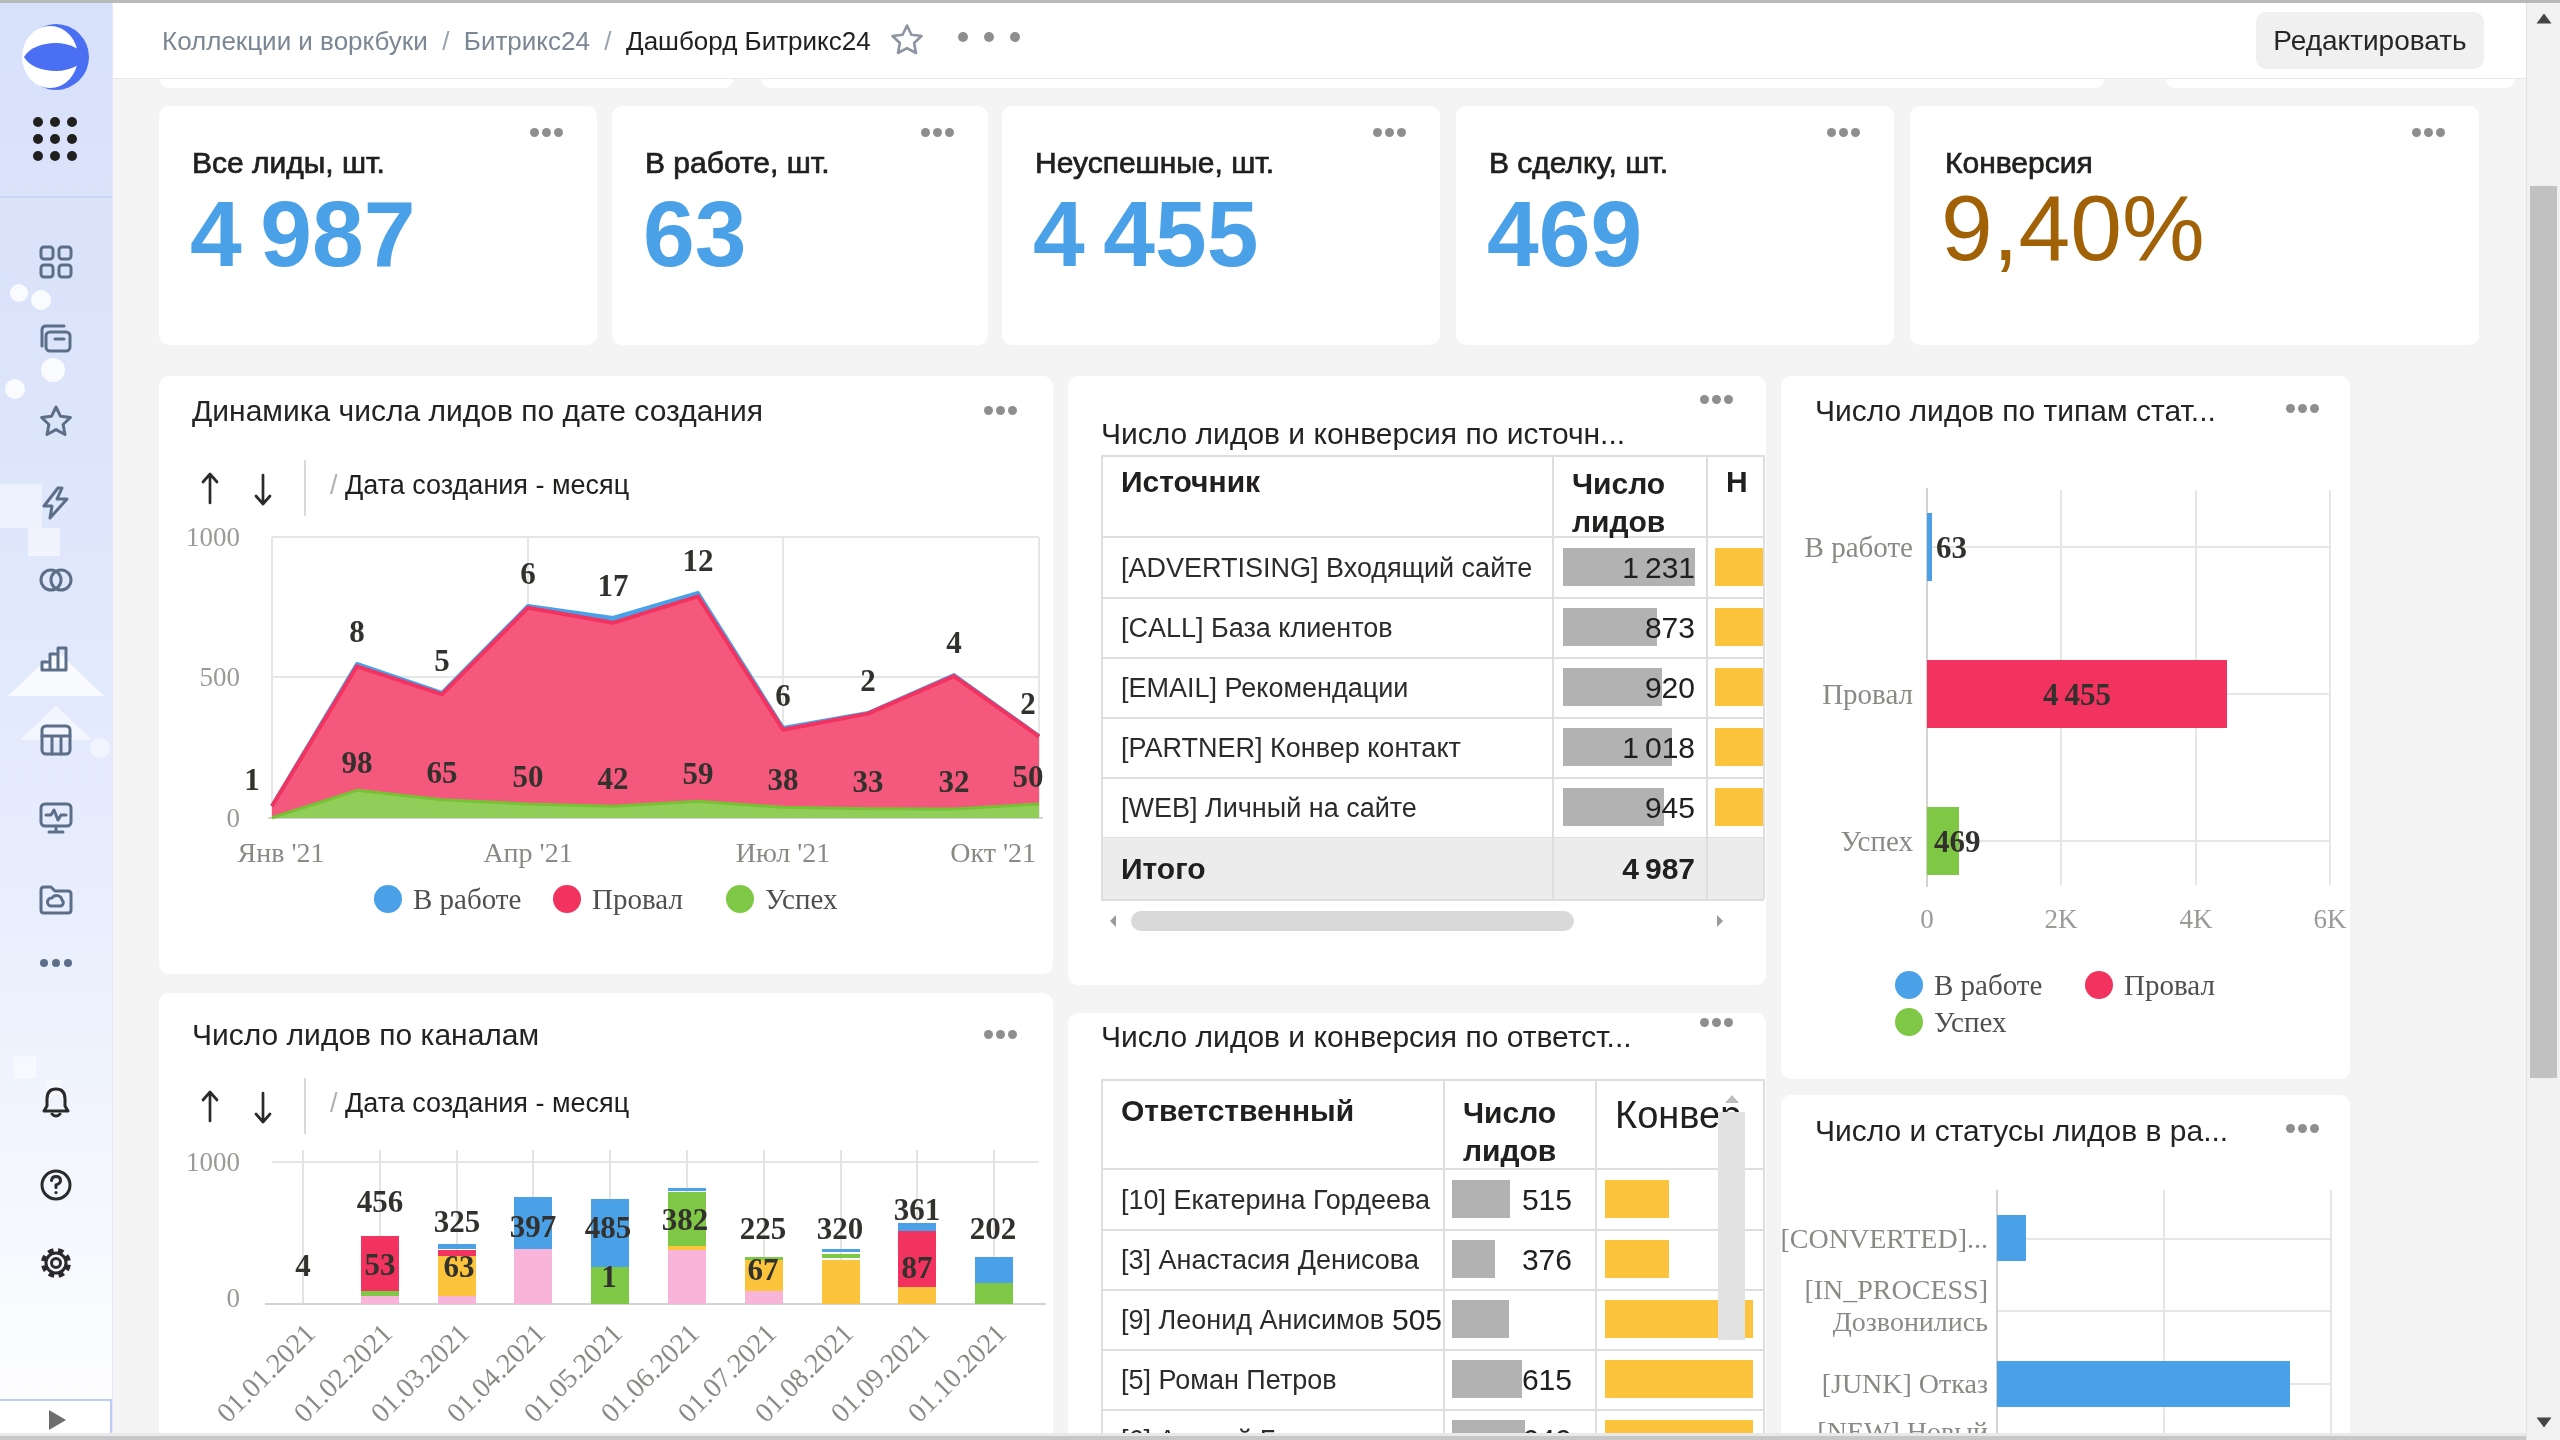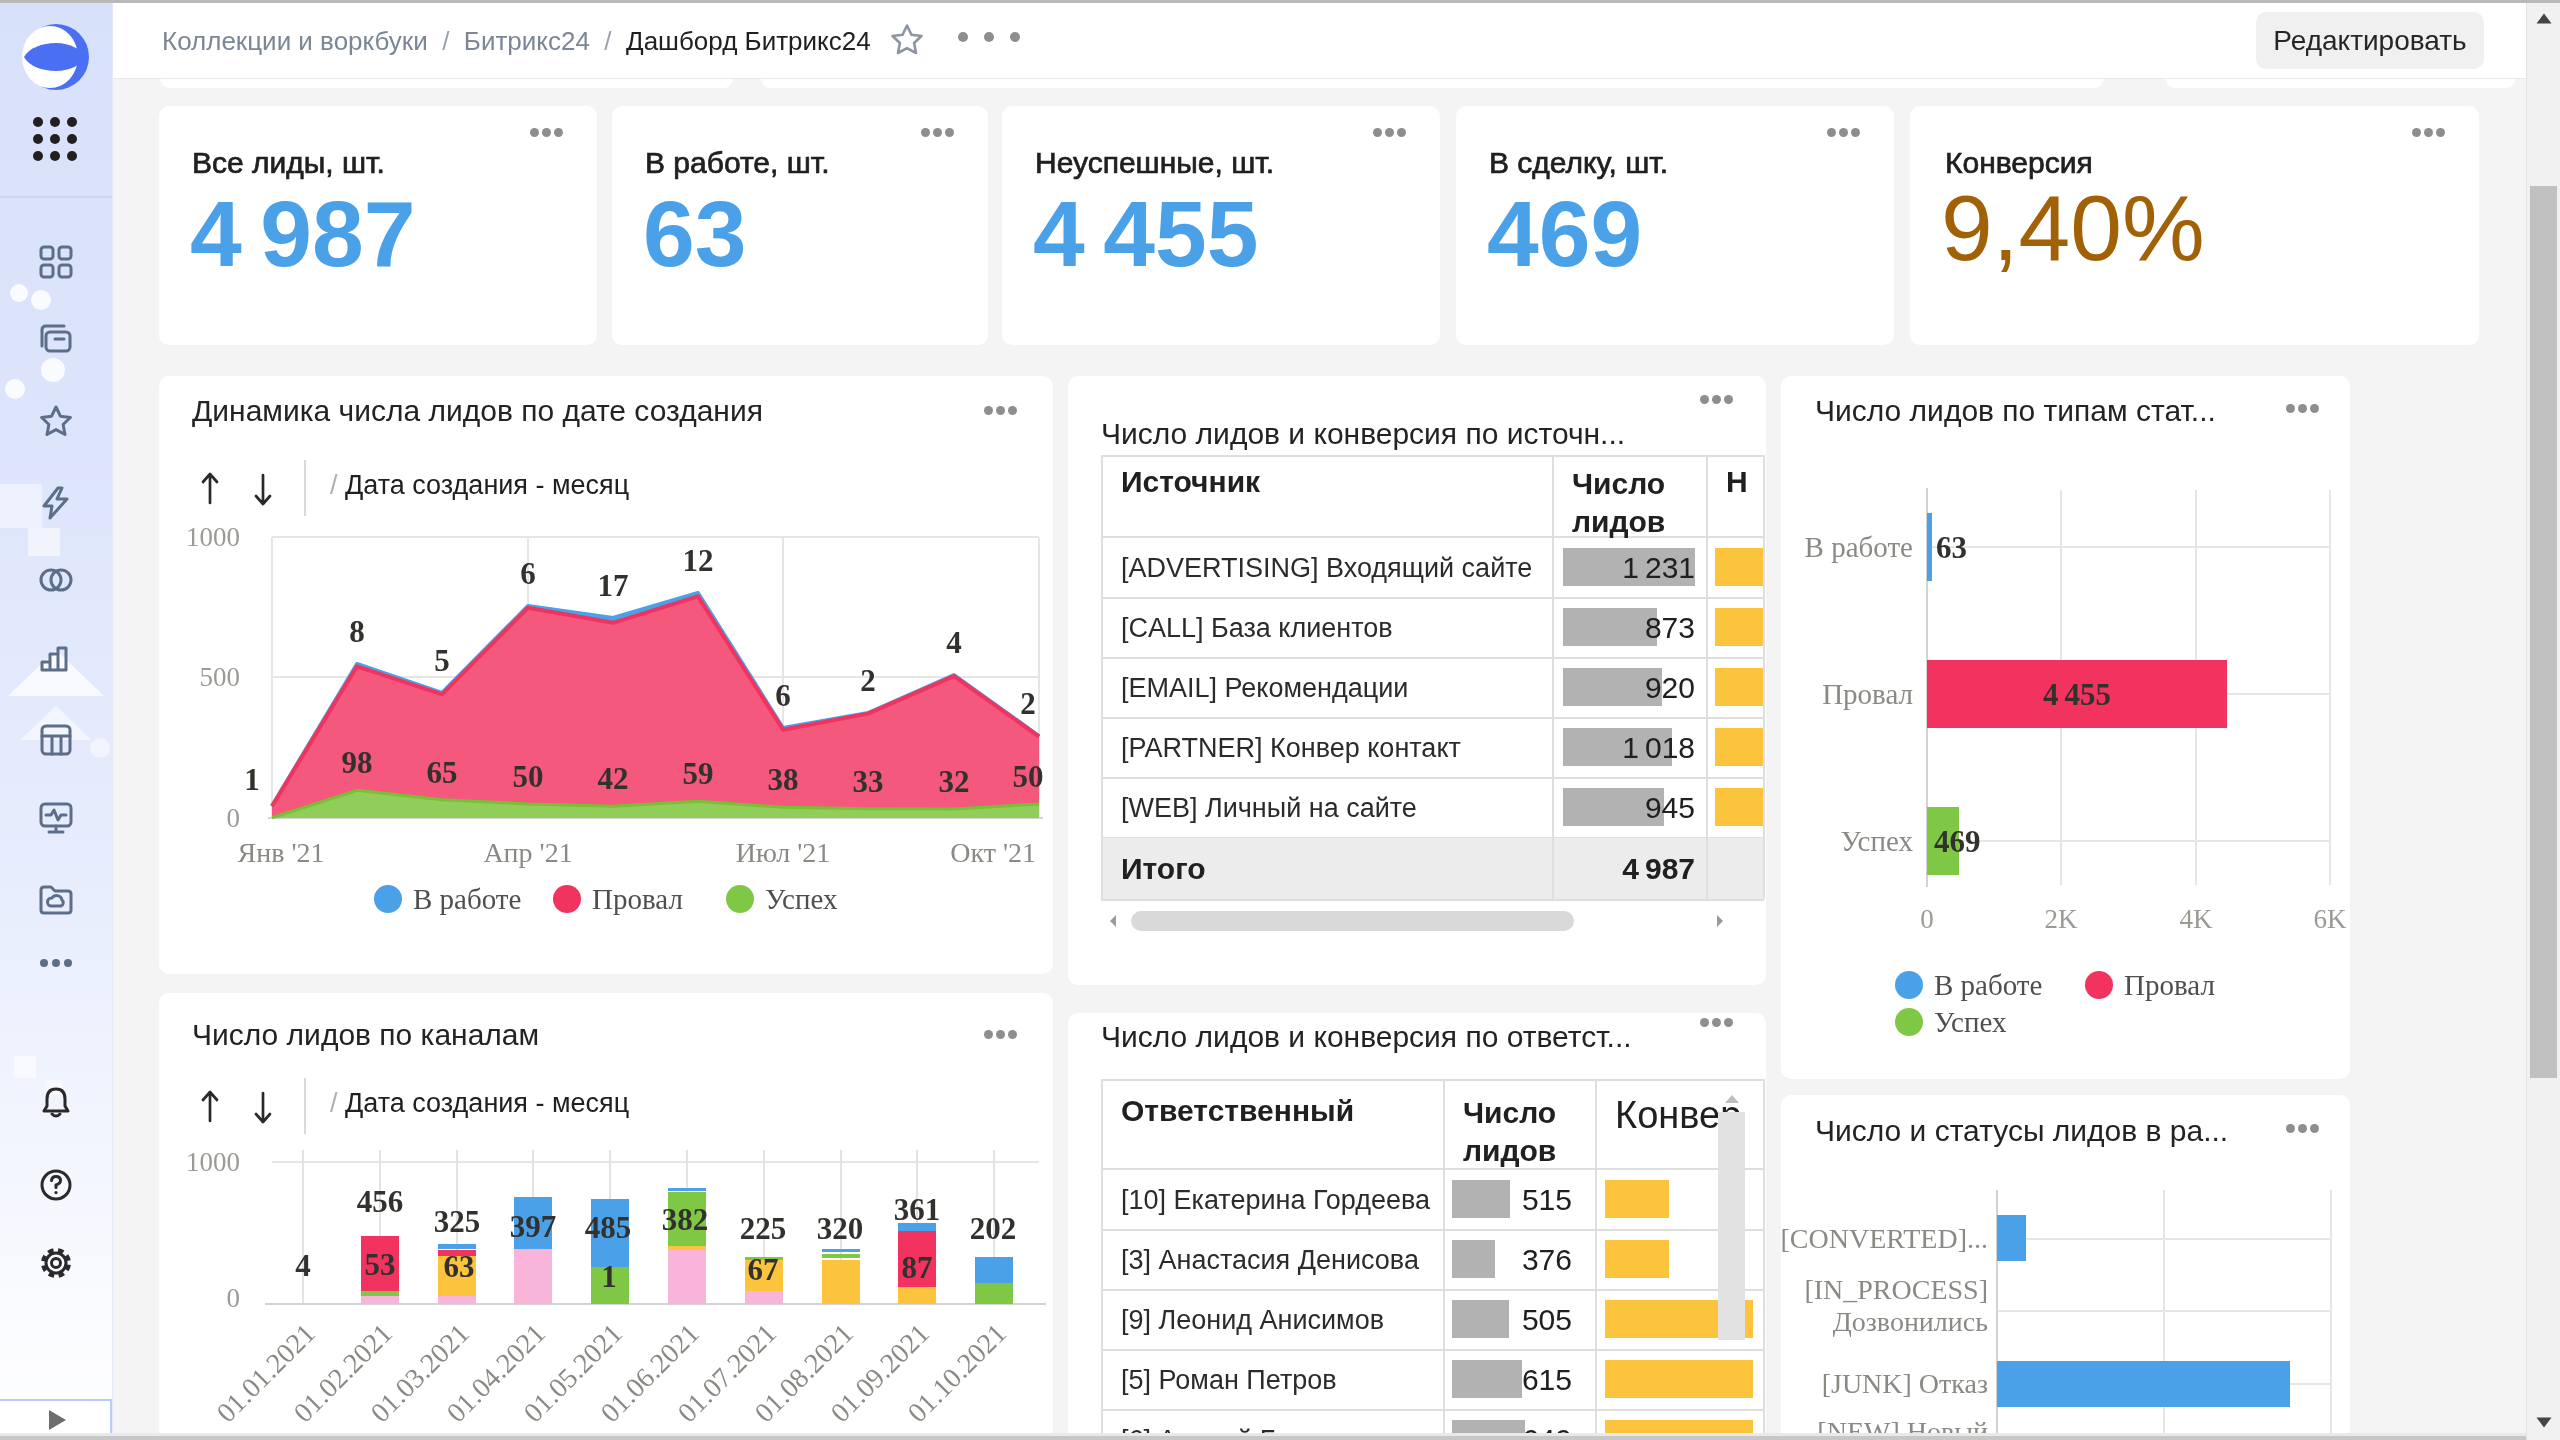--- a/index.html
+++ b/index.html
@@ -423,21 +423,21 @@
 <div class="abs" style="left:1392px;top:1183px;width:180px;font-size:30px;color:#21201f;text-align:right;height:36px;overflow:hidden;">515</div>
 <div class="abs" style="left:1101px;top:1229px;width:663px;height:2px;background:#dedede;"></div>
 <div class="abs" style="left:1121px;top:1245px;width:316px;overflow:hidden;font-size:27px;color:#2b2b2b;white-space:nowrap;height:36px;">[3] Анастасия Денисова</div>
 <div class="abs" style="left:1452px;top:1240px;width:43px;height:38px;background:#b2b2b2;"></div>
 <div class="abs" style="left:1605px;top:1240px;width:64px;height:38px;background:#fcc43d;"></div>
 <div class="abs" style="left:1392px;top:1243px;width:180px;font-size:30px;color:#21201f;text-align:right;height:36px;overflow:hidden;">376</div>
 <div class="abs" style="left:1101px;top:1289px;width:663px;height:2px;background:#dedede;"></div>
 <div class="abs" style="left:1121px;top:1305px;width:316px;overflow:hidden;font-size:27px;color:#2b2b2b;white-space:nowrap;height:36px;">[9] Леонид Анисимов</div>
 <div class="abs" style="left:1452px;top:1300px;width:57px;height:38px;background:#b2b2b2;"></div>
 <div class="abs" style="left:1605px;top:1300px;width:148px;height:38px;background:#fcc43d;"></div>
-<div class="abs" style="left:1392px;top:1303px;width:180px;font-size:30px;color:#21201f;text-align:right;height:36px;overflow:hidden;">505</div>
+<div class="abs" style="left:1392px;top:1303px;width:180px;font-size:30px;color:#21201f;height:36px;overflow:hidden;">505</div>
 <div class="abs" style="left:1101px;top:1349px;width:663px;height:2px;background:#dedede;"></div>
 <div class="abs" style="left:1121px;top:1365px;width:316px;overflow:hidden;font-size:27px;color:#2b2b2b;white-space:nowrap;height:36px;">[5] Роман Петров</div>
 <div class="abs" style="left:1452px;top:1360px;width:70px;height:38px;background:#b2b2b2;"></div>
 <div class="abs" style="left:1605px;top:1360px;width:148px;height:38px;background:#fcc43d;"></div>
 <div class="abs" style="left:1392px;top:1363px;width:180px;font-size:30px;color:#21201f;text-align:right;height:36px;overflow:hidden;">615</div>
 <div class="abs" style="left:1101px;top:1409px;width:663px;height:2px;background:#dedede;"></div>
 <div class="abs" style="left:1121px;top:1425px;width:316px;overflow:hidden;font-size:27px;color:#2b2b2b;white-space:nowrap;height:14px;">[6] Андрей Бутов</div>
 <div class="abs" style="left:1452px;top:1420px;width:73px;height:19px;background:#b2b2b2;"></div>
 <div class="abs" style="left:1605px;top:1420px;width:148px;height:19px;background:#fcc43d;"></div>
 <div class="abs" style="left:1392px;top:1423px;width:180px;font-size:30px;color:#21201f;text-align:right;height:16px;overflow:hidden;">649</div>

